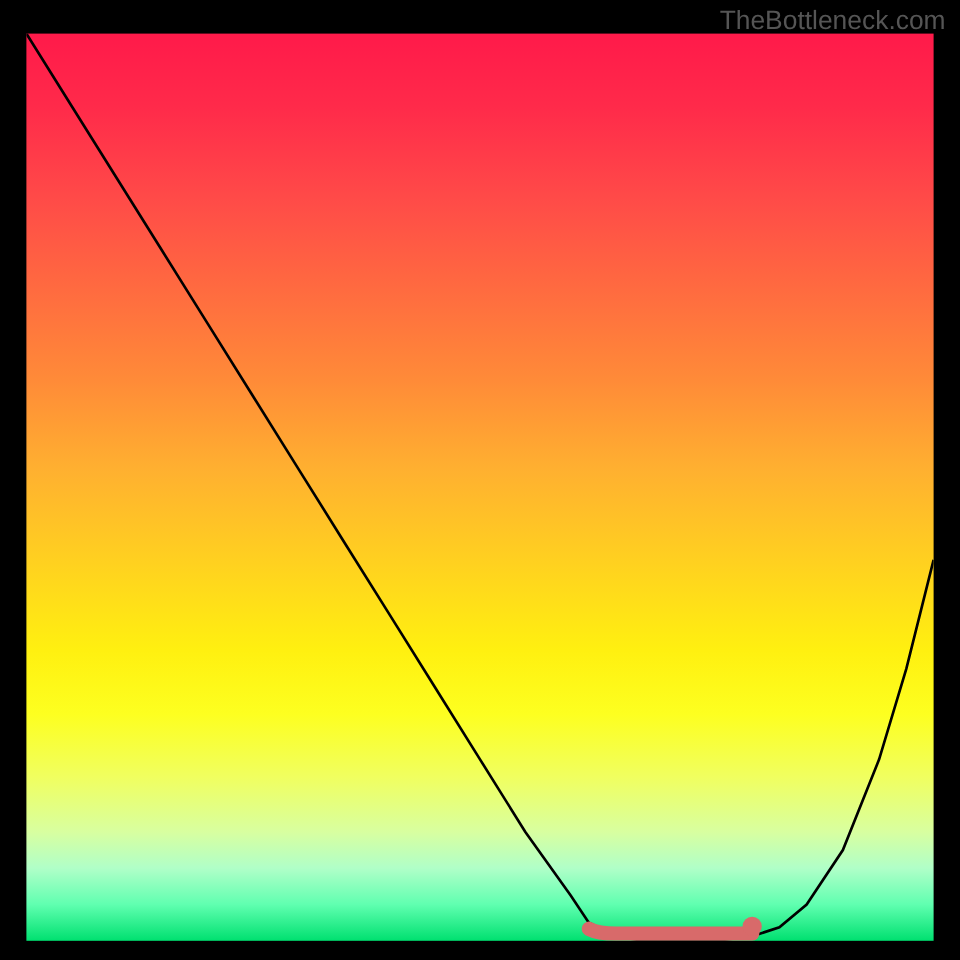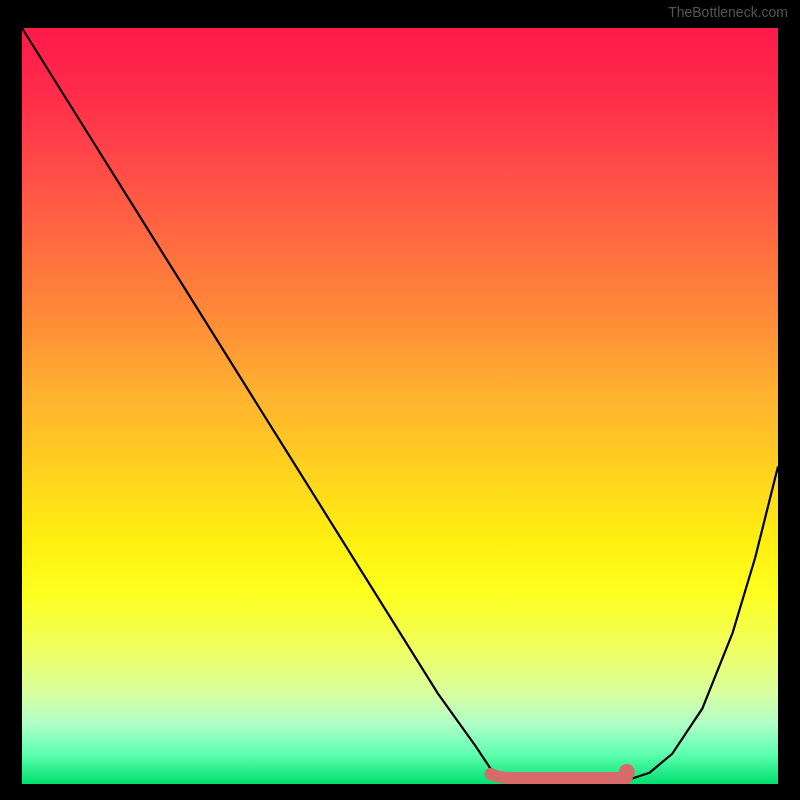--- a/index.html
+++ b/index.html
@@ -9,21 +9,21 @@
     background: #000;
     position: relative;
     overflow: hidden;
     font-family: Arial, sans-serif;
   }
   .watermark {
     position: absolute;
     top: 4px;
     right: 12px;
     color: #555;
-    font-size: 14px;
+    font-size: 22px;
     font-weight: 500;
     z-index: 10;
   }
   .plot-area {
     position: absolute;
     left: 22px;
     top: 28px;
     width: 756px;
     height: 756px;
   }

